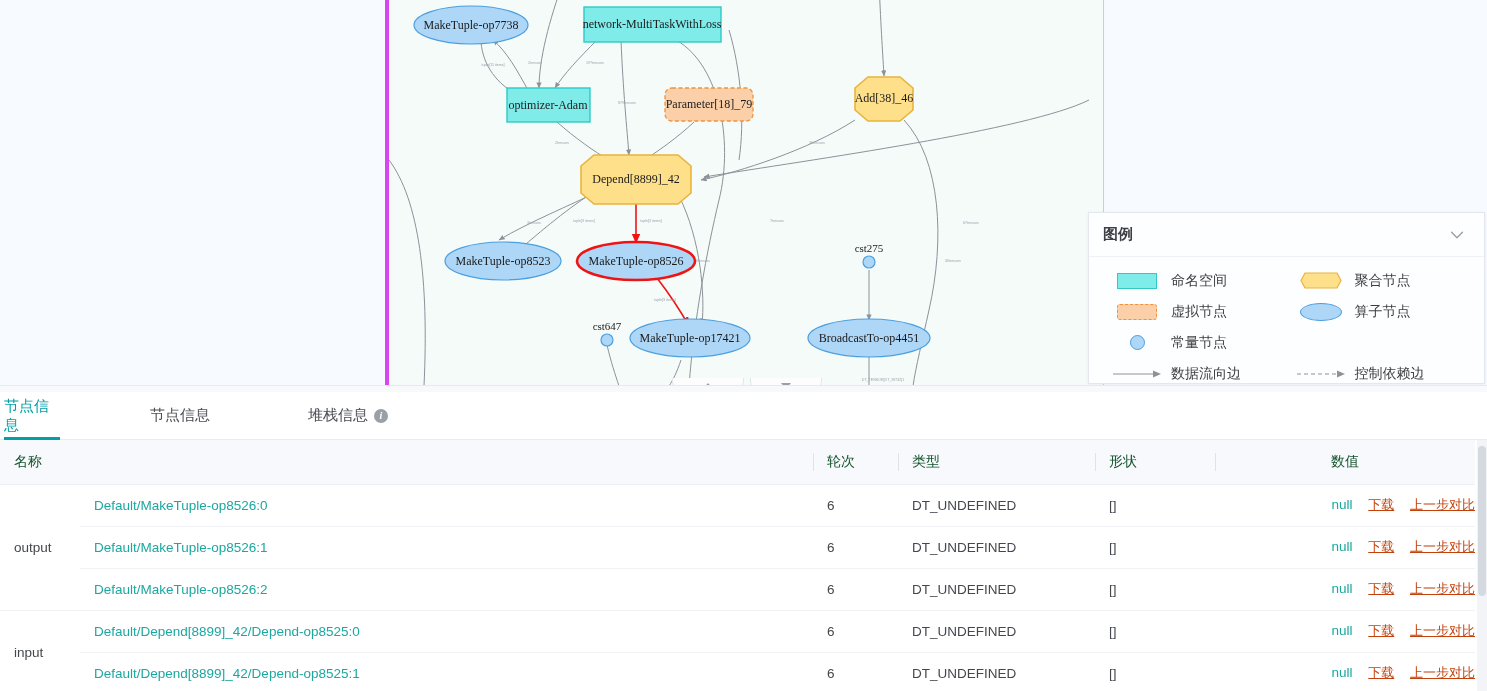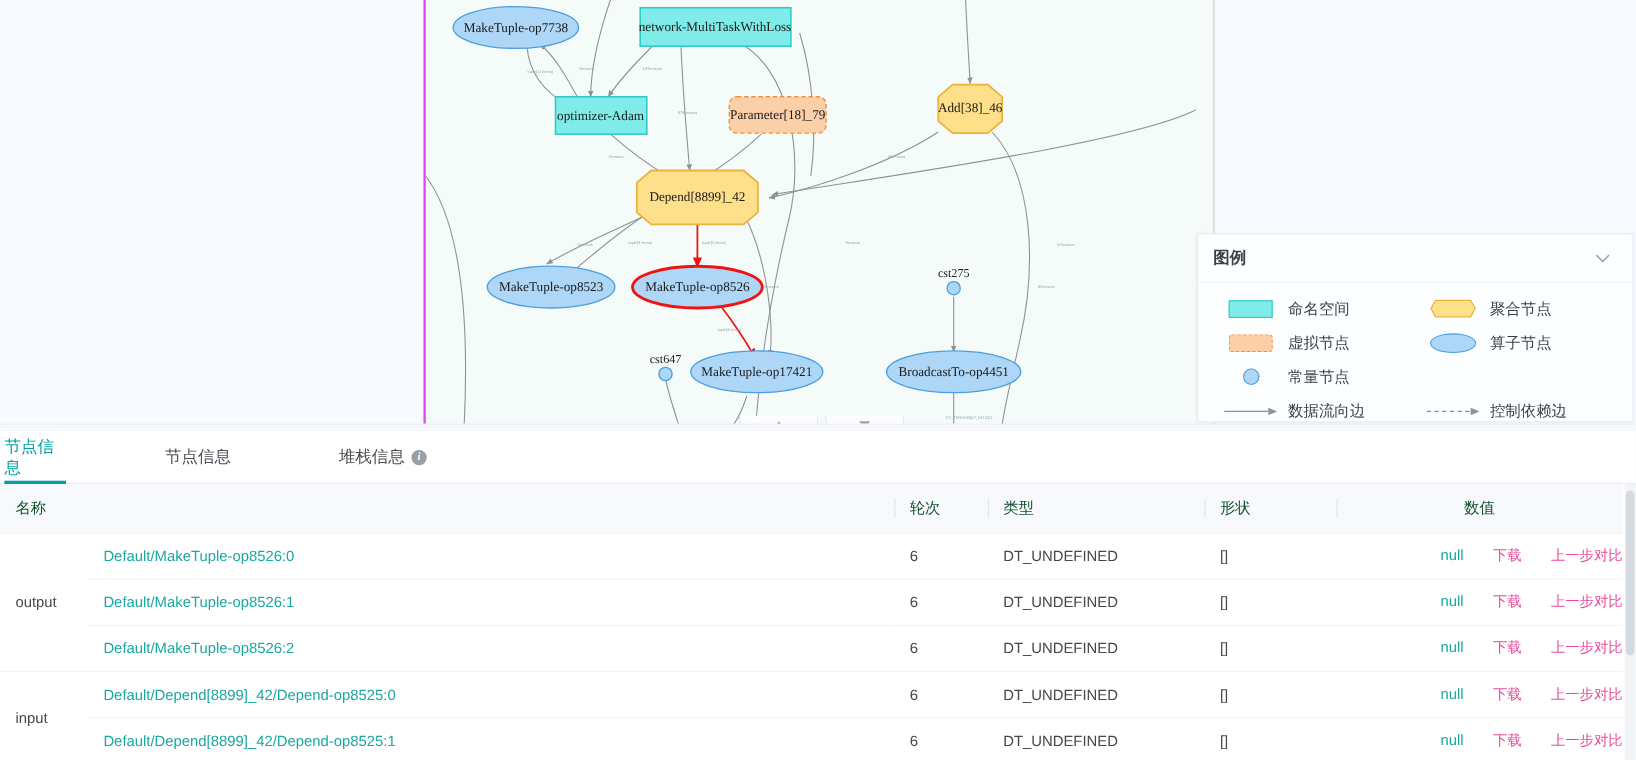--- a/index.html
+++ b/index.html
@@ -15,21 +15,21 @@
   
   #graph-area {
     position: absolute; left: 0; top: 0; width: 1487px; height: 386px;
     background: #f6f9fd;
     border-bottom: 1px solid #e6eaf0;
     overflow: hidden;
   }
   #graph-canvas {
     position: absolute; left: 385px; top: 0; width: 719px; height: 386px;
     background: #f4fbf8;
-    border-left: 2px solid #d946ef;
+    border-left: 4px solid #d946ef;
     border-right: 1px solid #c9cdd4;
   }
   #left-pane {
     position: absolute; left: 0; top: 0; width: 385px; height: 386px;
     background: #f7faff;
   }
   #right-pane {
     position: absolute; left: 1105px; top: 0; width: 382px; height: 386px;
     background: #f7faff;
   }
@@ -145,21 +145,21 @@
     height: 42px; font-size: 13.5px; color: #44474c;
     border-bottom: 1px solid #f0f2f5;
     padding: 0 0 0 14px;
     vertical-align: middle;
   }
   td.io-label { color: #55585d; font-size: 13.5px; text-align: left; padding-left: 14px;
                 border-bottom: 1px solid #f0f2f5; }
   .name-link { color: #1ba8a0; text-decoration: none; font-size: 13.5px; cursor: pointer; }
   .val-cell { text-align: right; padding-right: 8px; white-space: nowrap; }
   .val-null { color: #1ba8a0; font-size: 13.5px; }
-  .val-action { color: #ec4899; font-size: 13px; margin-left: 23px; cursor: default; }
+  .val-action { color: #c2410c; font-size: 13px; margin-left: 12px; cursor: default; text-decoration: underline; }
 
   
   col.c-io    { width: 80px; }
   col.c-name  { width: 733px; }
   col.c-round { width: 85px; }
   col.c-type  { width: 197px; }
   col.c-shape { width: 120px; }
   col.c-val   { width: 260px; }
 
   

